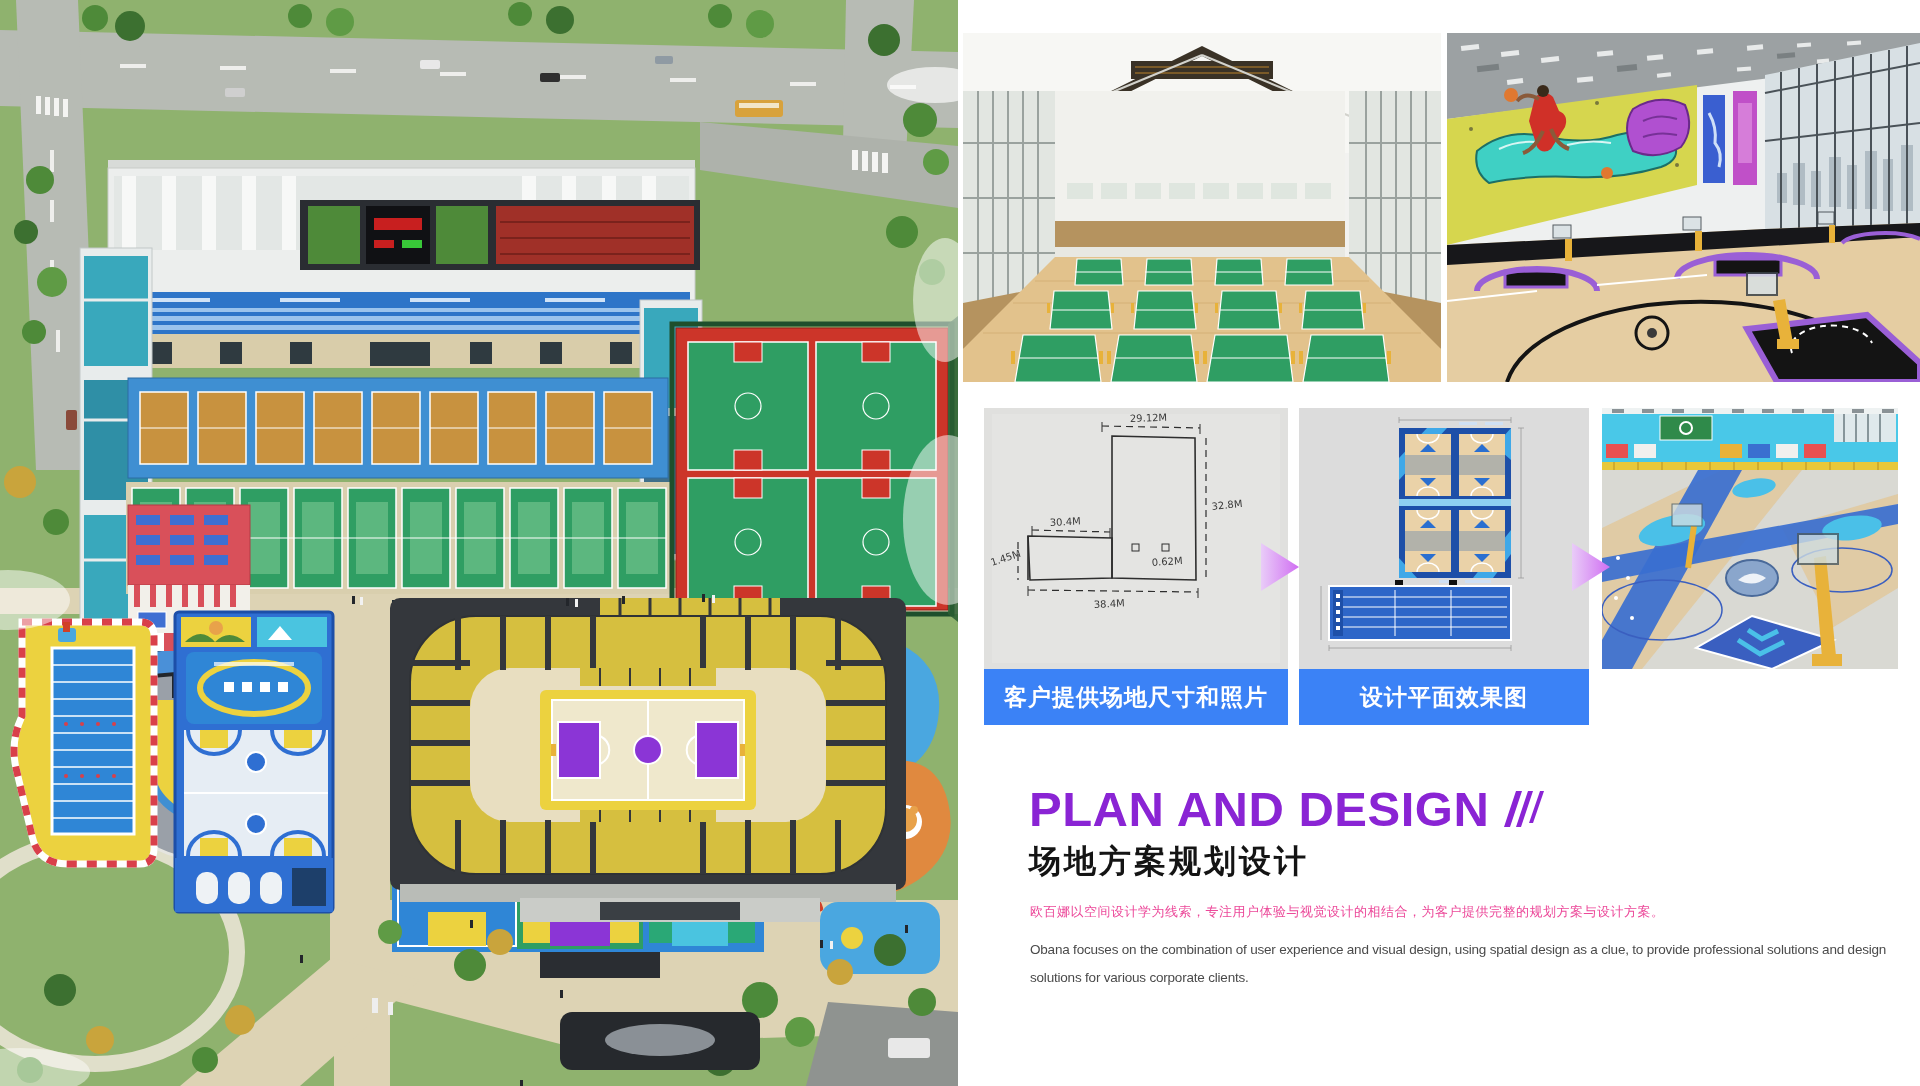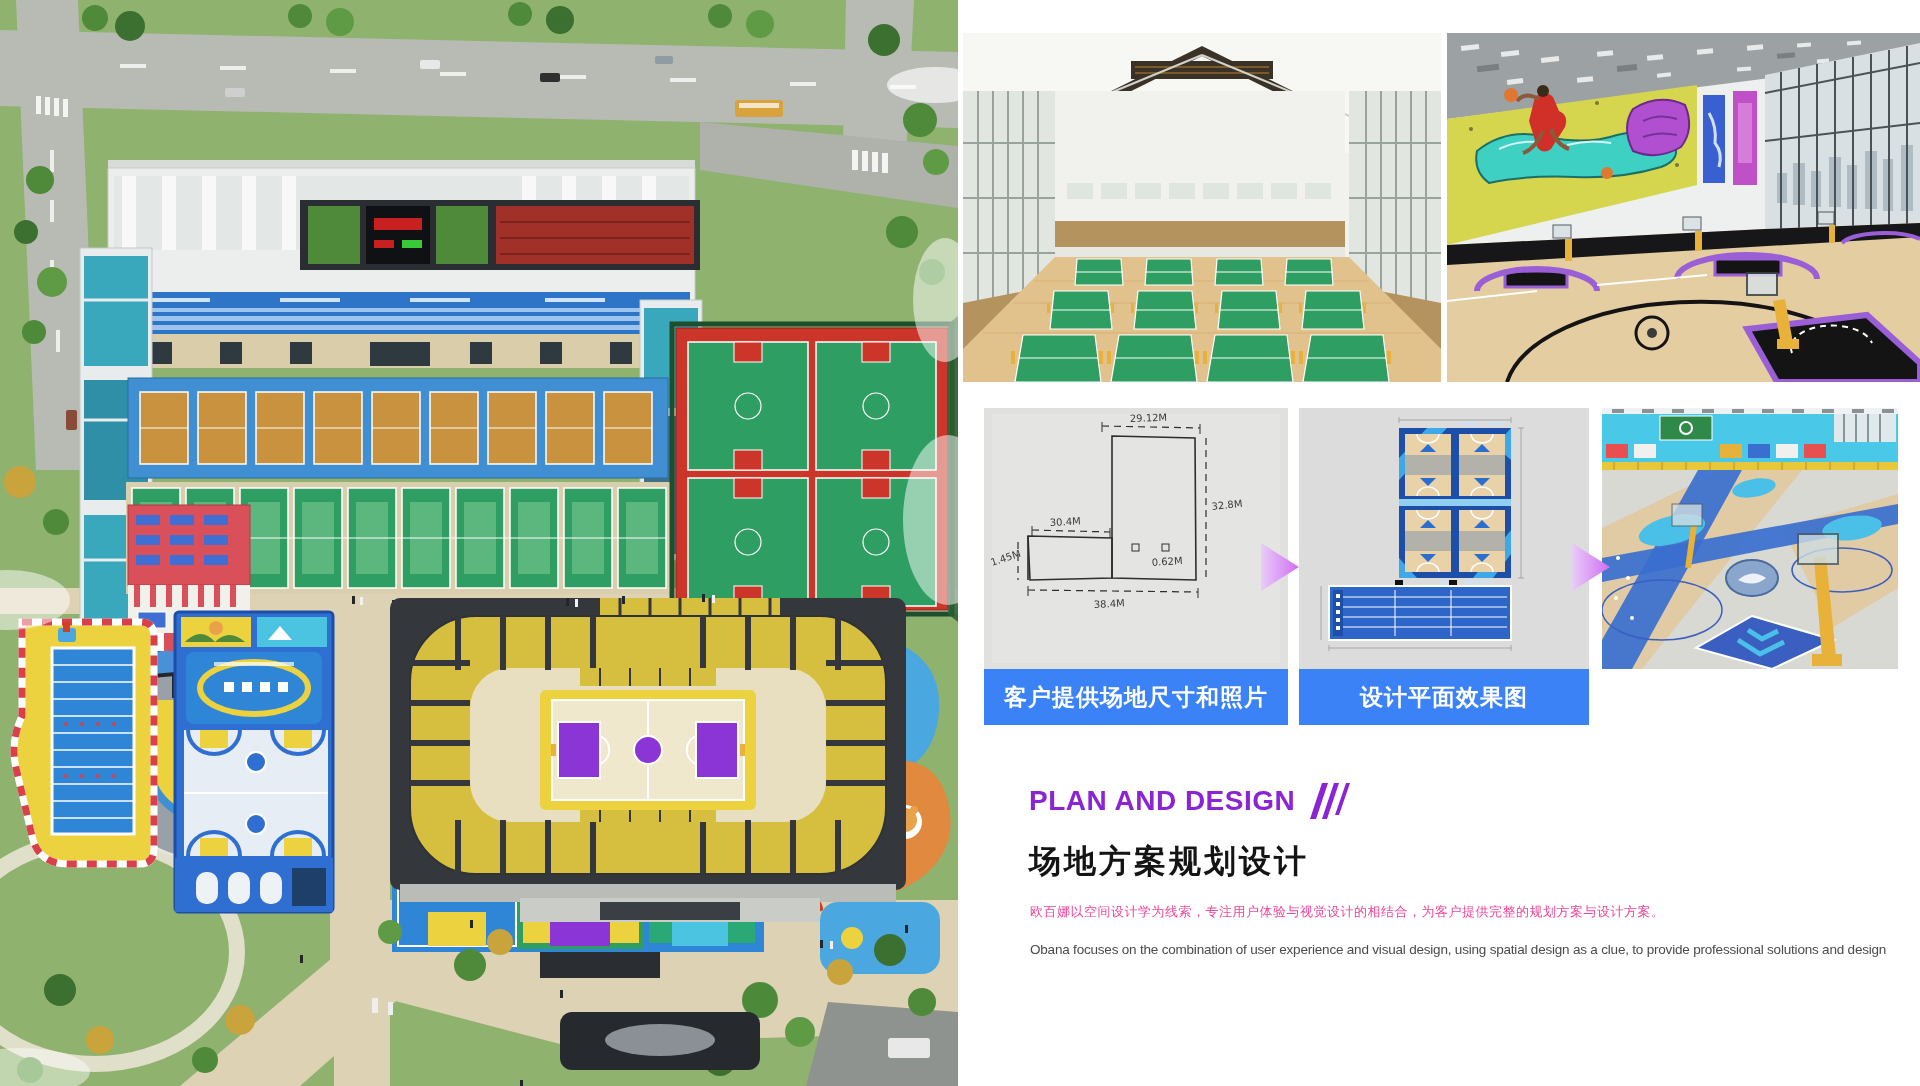--- a/index.html
+++ b/index.html
@@ -23,21 +23,21 @@
   .card1{left:984px;width:304px;}
   .card2{left:1299px;width:290px;}
   .card3{left:1602px;width:296px;}
 
   .arrow{top:543px;width:38px;height:48px;z-index:5;}
   .arrow1{left:1261px;}
   .arrow2{left:1572px;}
 
   
   .title-en{left:1029px;top:781px;display:flex;align-items:center;gap:13px;
-            font-size:28px;font-weight:800;color:#8a24d4;letter-spacing:.5px;white-space:nowrap;}
+            font-size:49px;font-weight:800;color:#8a24d4;letter-spacing:.5px;white-space:nowrap;}
   .title-zh{left:1029px;top:840px;font-size:32px;font-weight:800;color:#141414;letter-spacing:3px;white-space:nowrap;}
   .desc-zh{left:1030px;top:903px;font-size:13px;color:#ec4899;letter-spacing:.5px;white-space:nowrap;}
   .desc-en{left:1030px;top:936px;font-size:13.5px;line-height:28px;color:#4a4a4a;letter-spacing:-0.2px;}
   .desc-en div{white-space:nowrap;}
 
   .sk-label{font-family:"DejaVu Sans",sans-serif;font-size:10px;fill:#3a3a3a;}
 </style>
 </head>
 <body>
 
@@ -1075,15 +1075,16 @@
         <polygon points="14,2 20,2 8,38 2,38"></polygon>
         <polygon points="26,2 31,2 19,38 14,38"></polygon>
         <polygon points="38,2 42,2 31,34 27,34"></polygon>
       </g>
     </svg>
   </div>
   <div class="abs title-zh">场地方案规划设计</div>
   <div class="abs desc-zh">欧百娜以空间设计学为线索，专注用户体验与视觉设计的相结合，为客户提供完整的规划方案与设计方案。</div>
   <div class="abs desc-en">
     <div>Obana focuses on the combination of user experience and visual design, using spatial design as a clue, to provide professional solutions and design</div>
+    <div>solutions for various corporate clients.</div>
   </div>
 
 </div>
 
 </body></html>

